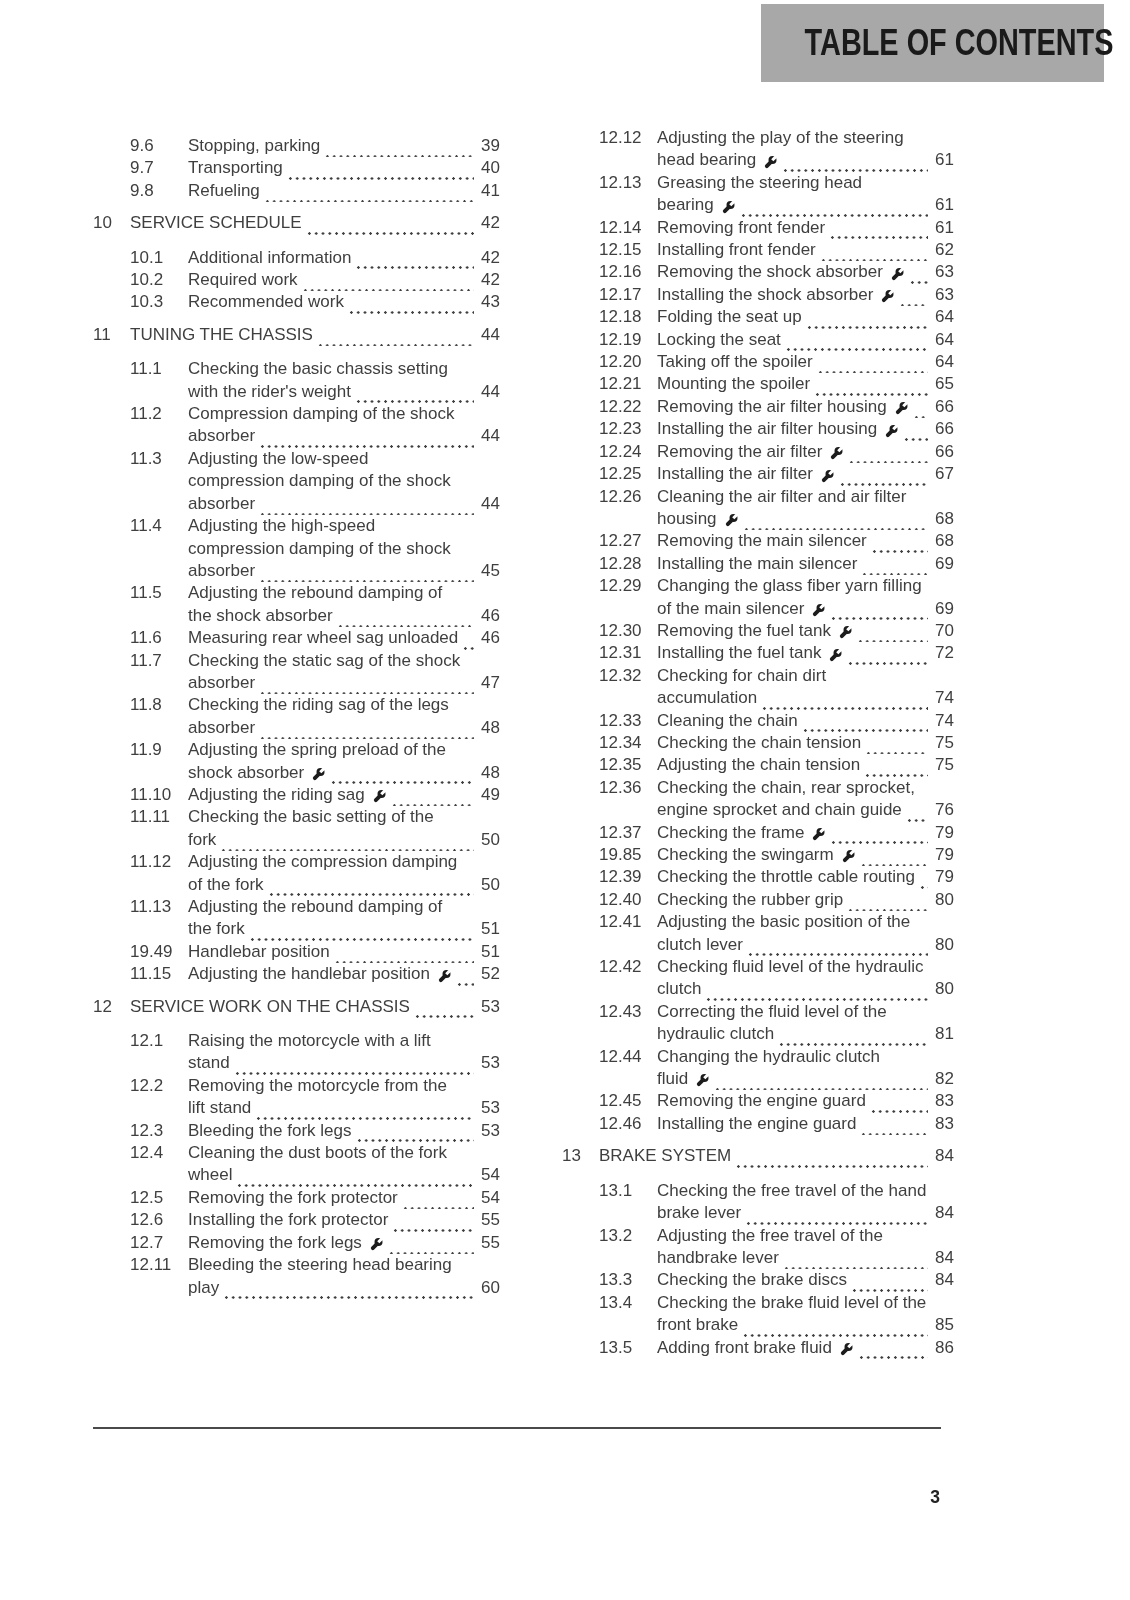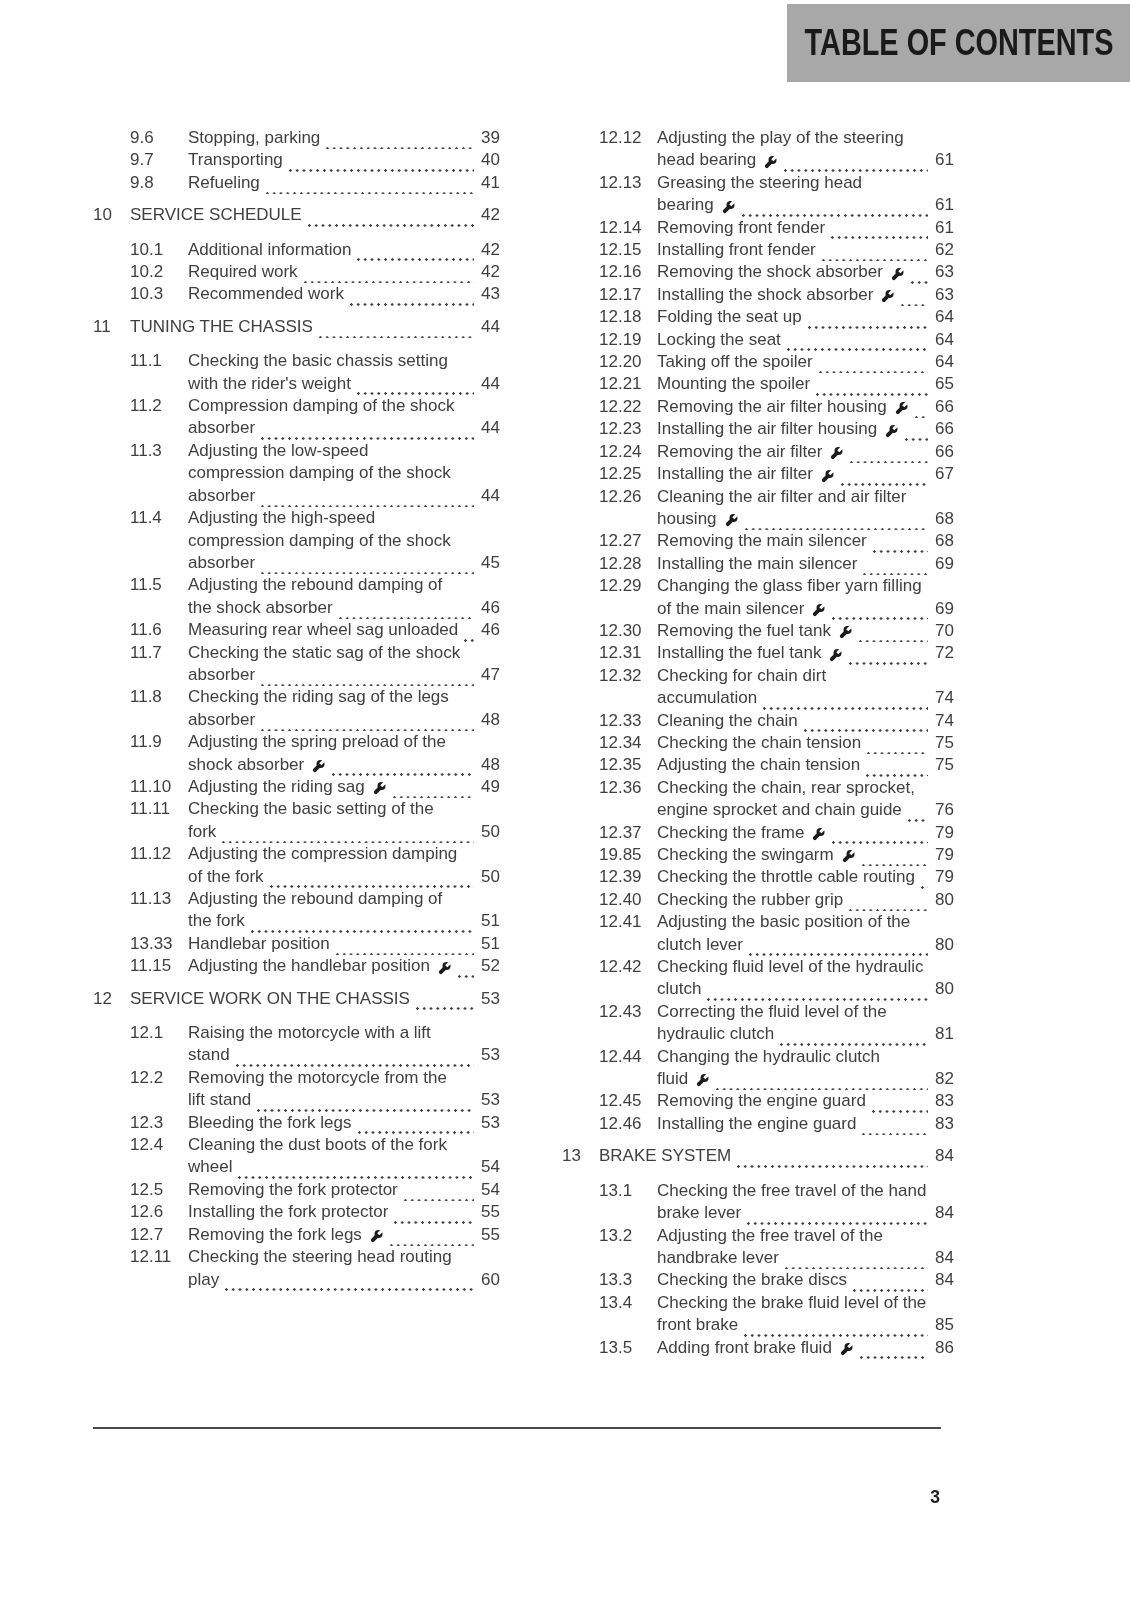--- a/index.html
+++ b/index.html
@@ -10,29 +10,29 @@
     --rule:#4a4a4a;
     --paper:#ffffff;
   }
   html,body{margin:0;padding:0;}
   body{
     width:1130px;height:1600px;position:relative;background:var(--paper);
     font-family:"Liberation Sans", sans-serif;font-size:17px;color:var(--ink);
     overflow:hidden;
   }
   .header-band{
-    position:absolute;left:787px;top:4px;width:343px;height:78px;
-    background:var(--band);display:flex;align-items:center;justify-content:center;
+    position:absolute;left:761px;top:4px;width:343px;height:78px;
+    background:var(--band);display:flex;align-items:center;
   }
   .header-band .title{
     font-weight:bold;font-size:37px;color:var(--title);
     transform:scaleX(0.78);transform-origin:center;white-space:nowrap;
   }
   .toc-col{position:absolute;top:127px;}
-  #col-left{left:93px;width:407px;}
+  #col-left{left:93px;width:407px;margin-top:8px;}
   #col-right{left:562px;width:392px;}
   .entry{display:flex;align-items:flex-start;}
   .num{flex:none;line-height:22.4px;}
   .lvl2 .num{margin-left:37px;width:58px;}
   .lvl1 .num{margin-left:0;width:37px;}
   .lvl1{margin:10px 0 12px 0;align-items:flex-end;}
   .body{flex:1;min-width:0;}
   .line{line-height:22.4px;}
   .line.last{display:flex;align-items:baseline;}
   .txt{white-space:nowrap;flex:none;}
@@ -390,21 +390,21 @@
       </div>
         <div class="line last">
         <span class="txt">the fork</span>
 
         <span class="dots"></span>
         <span class="page">51</span>
       </div>
       </div>
   </div>
     <div class="entry lvl2">
-    <div class="num">13.33</div>
+    <div class="num">19.49</div>
     <div class="body">
 
     <div class="line last">
         <span class="txt">Handlebar position</span>
 
         <span class="dots"></span>
         <span class="page">51</span>
       </div>
       </div>
   </div>
@@ -540,21 +540,21 @@
         <span class="dots"></span>
         <span class="page">55</span>
       </div>
       </div>
   </div>
     <div class="entry lvl2">
     <div class="num">12.11</div>
     <div class="body">
 
     <div class="line">
-        <span class="txt">Checking the steering head routing</span>
+        <span class="txt">Bleeding the steering head bearing</span>
         
         
         
       </div>
         <div class="line last">
         <span class="txt">play</span>
 
         <span class="dots"></span>
         <span class="page">60</span>
       </div>

